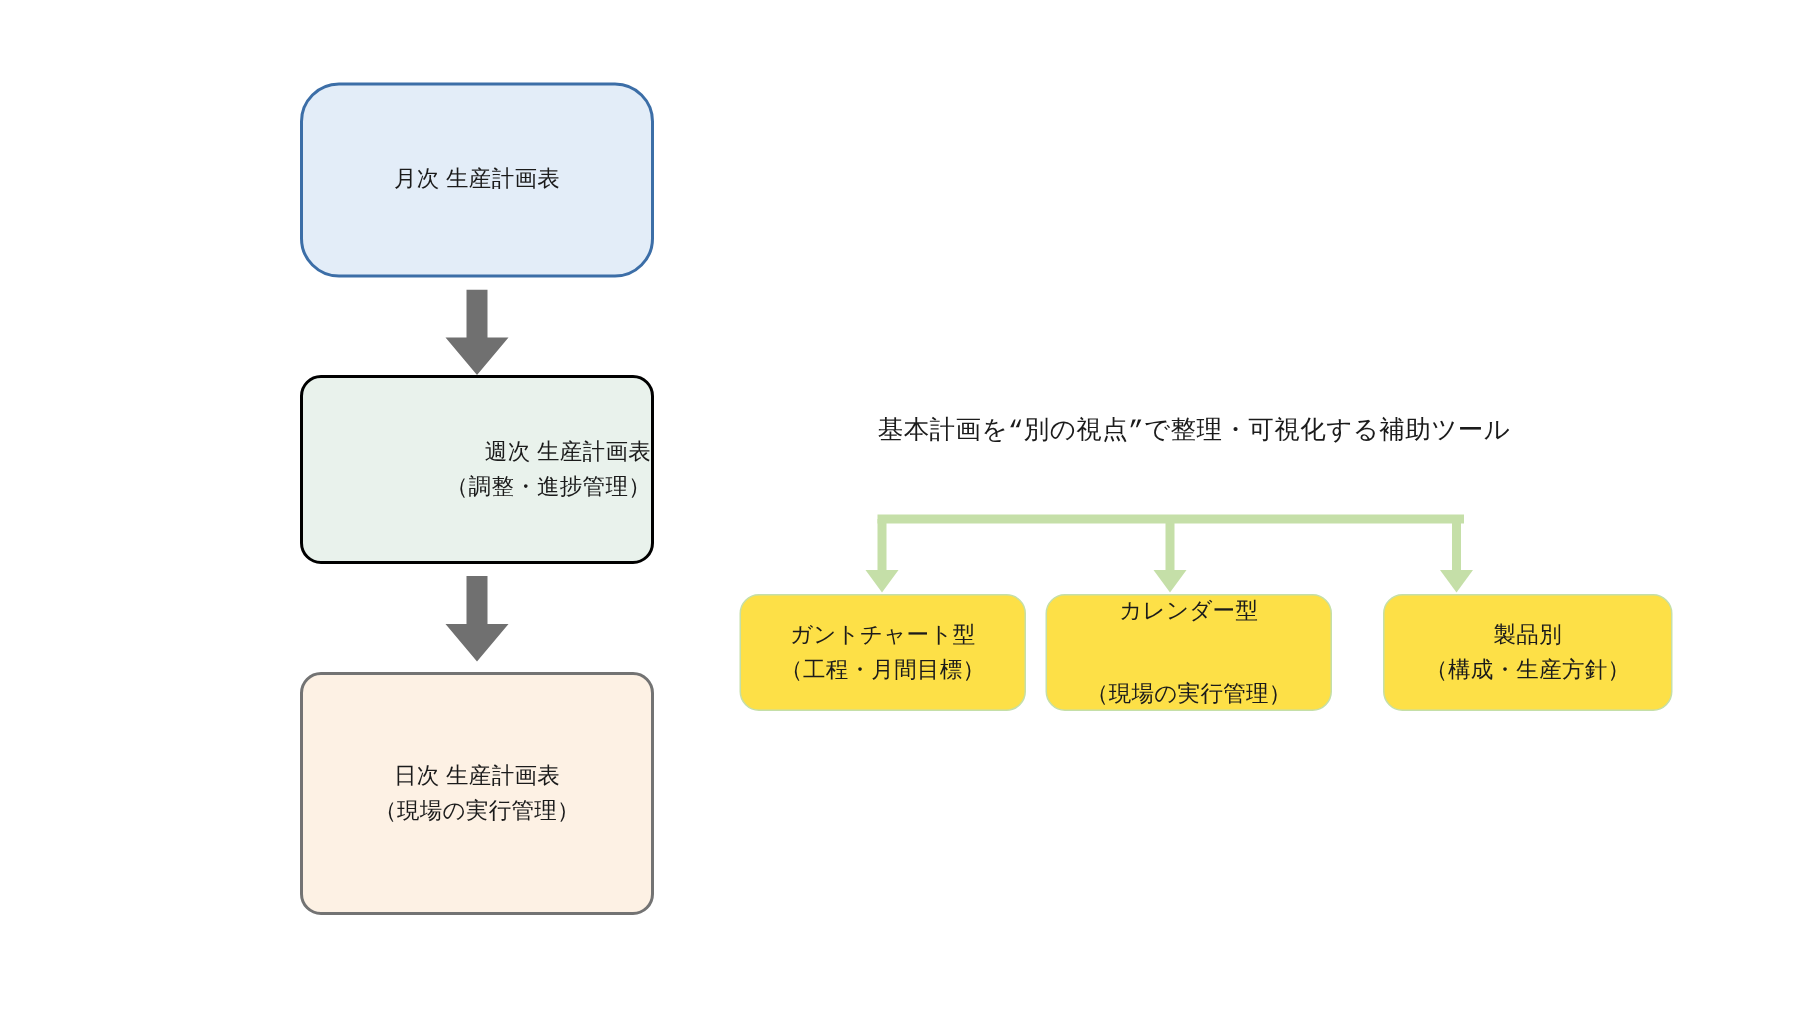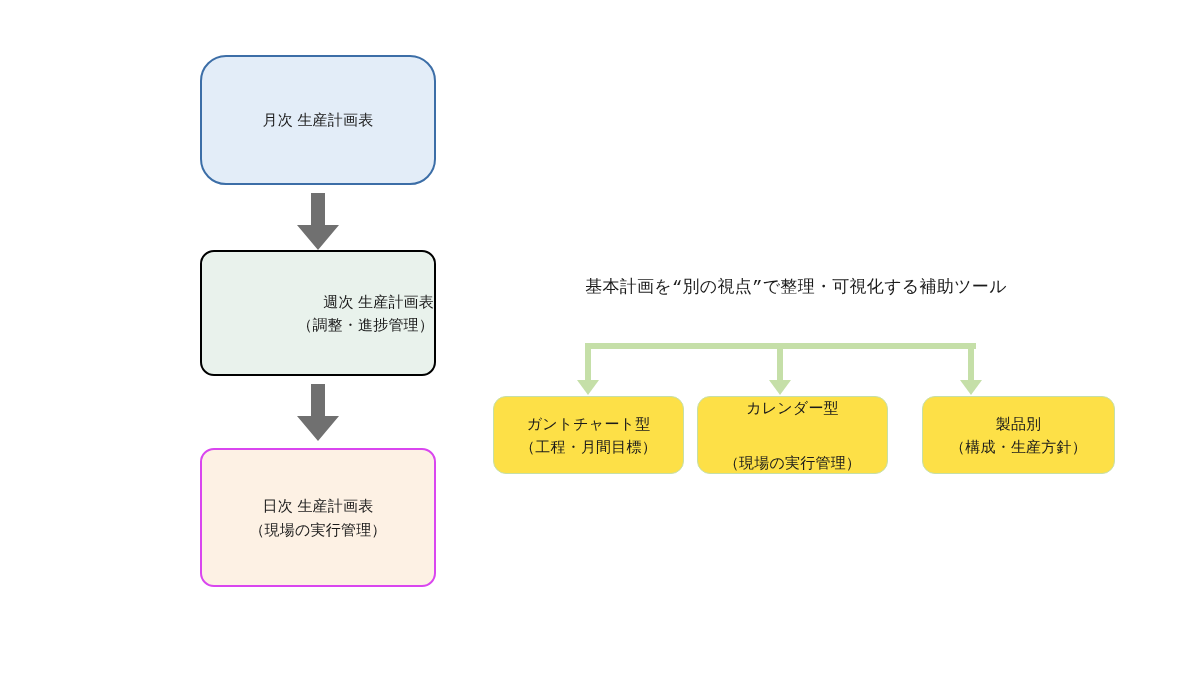--- a/index.html
+++ b/index.html
@@ -57,22 +57,22 @@
     height: 126px;
     border: 2px solid #000000;
     background: #e9f2ec;
     border-radius: 14px;
     align-items: flex-end;
   }
   .node-daily {
     left: 200px;
     top: 448px;
     width: 236px;
-    height: 139px;
-    border: 2px solid #d946ef;
+    height: 162px;
+    border: 2px solid #737373;
     background: #fdf1e4;
     border-radius: 14px;
   }
 
   
   .node-aux {
     top: 396px;
     height: 78px;
     width: 192px;
     border: 1.6px solid #c5dfa8;

